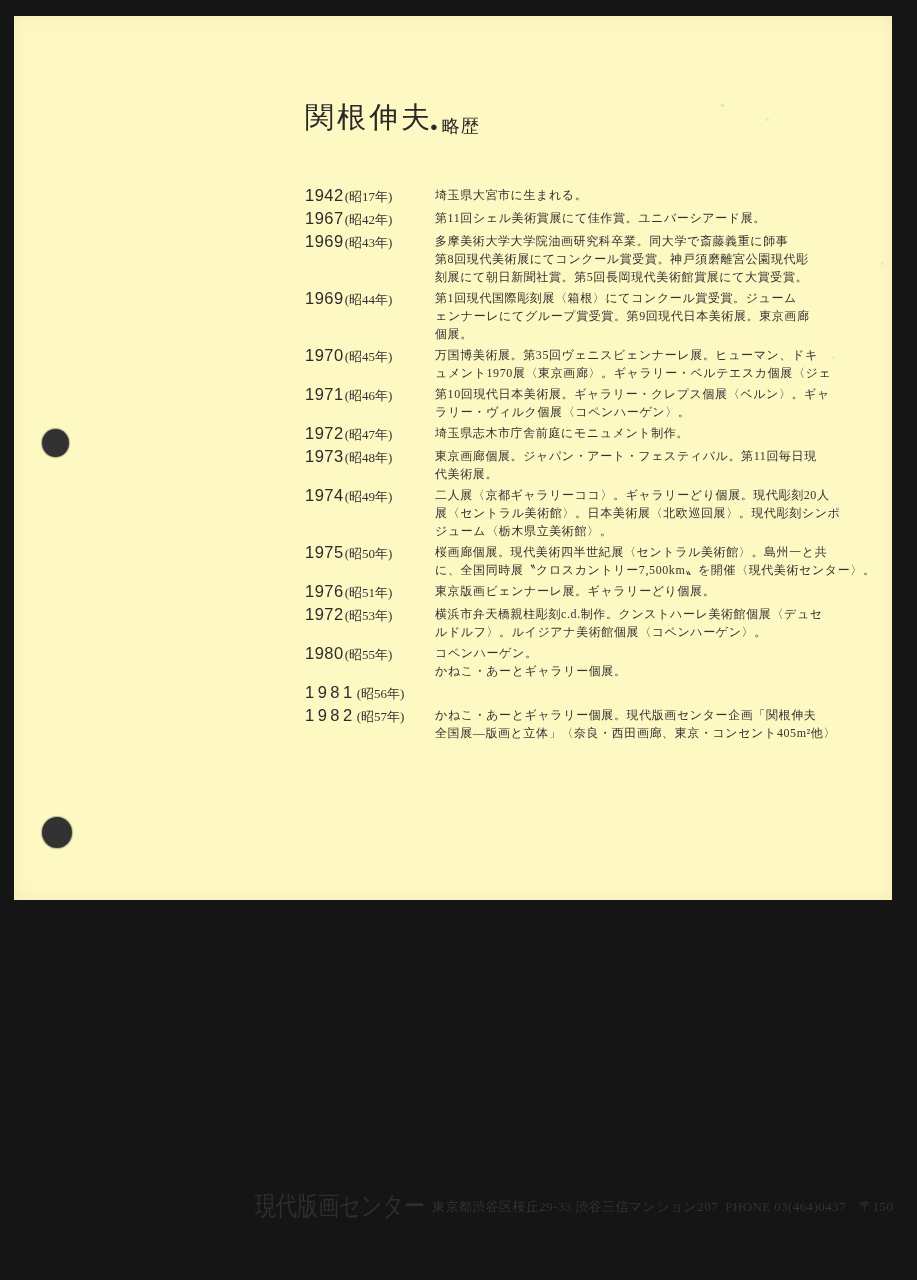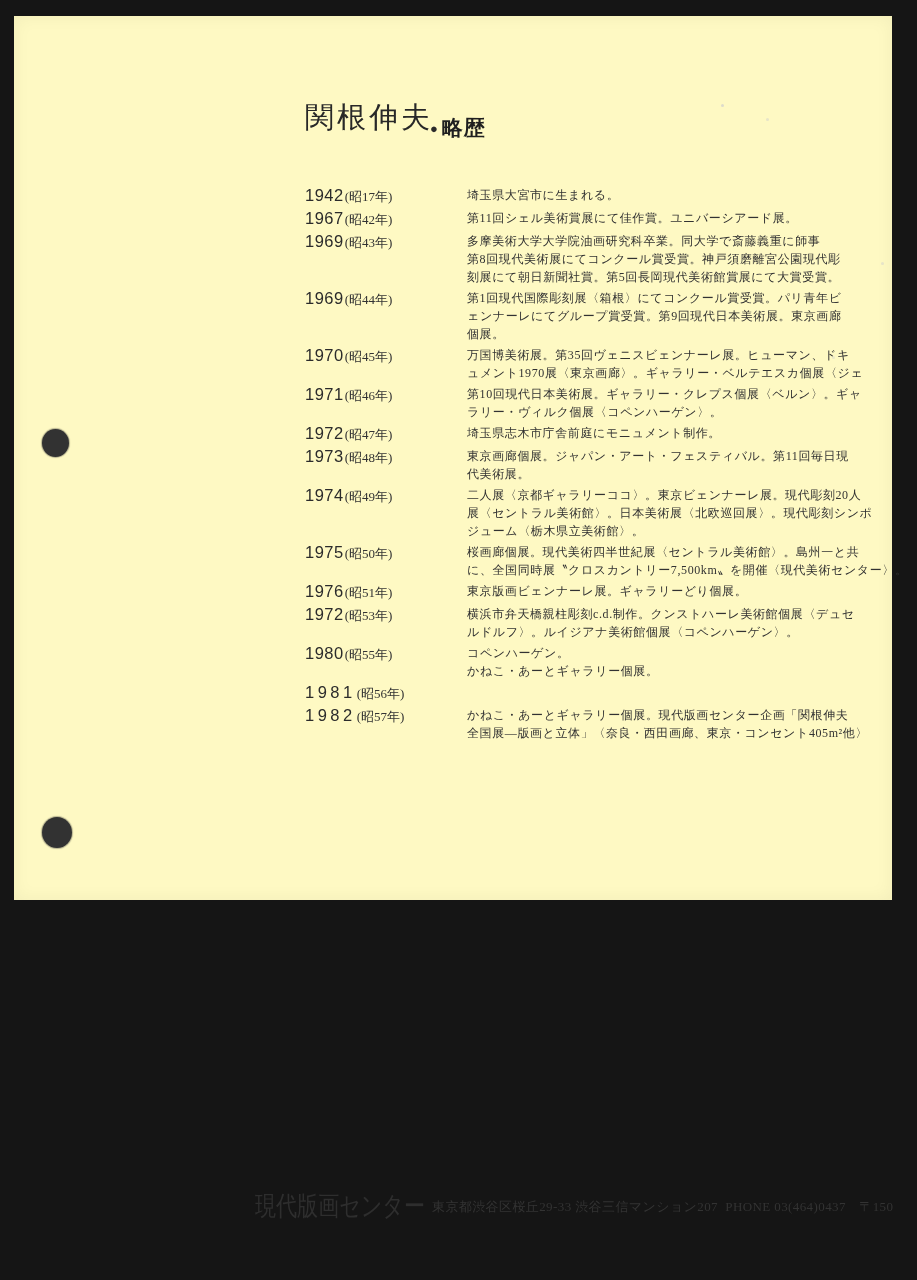--- a/index.html
+++ b/index.html
@@ -26,32 +26,31 @@
   .subtitle{
     position:absolute;left:416px;top:98px;
     display:flex;align-items:center;gap:4px;
     color:#1f1f1f;
   }
   .subtitle .bullet{
     font-size:13px;line-height:13px;color:#2a2a2a;
     font-family:"Liberation Sans","DejaVu Sans",sans-serif;
   }
   .subtitle .sub-label{
-    font-size:21px;font-weight:bold;
+    font-size:18px;font-weight:normal;
     font-family:"Liberation Sans","DejaVu Sans",sans-serif;
     letter-spacing:1px;
   }
   .timeline{
     position:absolute;left:291px;top:170px;
     width:575px;
   }
   .row{
     display:flex;
     margin-bottom:3px;
-    gap:32px;
   }
   .ycell{
     width:130px;
     flex:0 0 130px;
     line-height:18px;
     white-space:nowrap;
   }
   .year{
     font-family:"Liberation Sans","DejaVu Sans",sans-serif;
     font-size:16.5px;
@@ -134,21 +133,21 @@
         <div class="ycell"><span class="year">1969</span><span class="era">(昭43年)</span></div>
         <div class="desc">
           <div class="line">多摩美術大学大学院油画研究科卒業。同大学で斎藤義重に師事</div>
           <div class="line">第8回現代美術展にてコンクール賞受賞。神戸須磨離宮公園現代彫</div>
           <div class="line">刻展にて朝日新聞社賞。第5回長岡現代美術館賞展にて大賞受賞。</div>
         </div>
       </div>
       <div class="row">
         <div class="ycell"><span class="year">1969</span><span class="era">(昭44年)</span></div>
         <div class="desc">
-          <div class="line">第1回現代国際彫刻展〈箱根〉にてコンクール賞受賞。パリ青年ビ</div>
+          <div class="line">第1回現代国際彫刻展〈箱根〉にてコンクール賞受賞。ジューム</div>
           <div class="line">ェンナーレにてグループ賞受賞。第9回現代日本美術展。東京画廊</div>
           <div class="line">個展。</div>
         </div>
       </div>
       <div class="row">
         <div class="ycell"><span class="year">1970</span><span class="era">(昭45年)</span></div>
         <div class="desc">
           <div class="line">万国博美術展。第35回ヴェニスビェンナーレ展。ヒューマン、ドキ</div>
           <div class="line">ュメント1970展〈東京画廊〉。ギャラリー・ベルテエスカ個展〈ジェ</div>
         </div>
@@ -169,21 +168,21 @@
       <div class="row">
         <div class="ycell"><span class="year">1973</span><span class="era">(昭48年)</span></div>
         <div class="desc">
           <div class="line">東京画廊個展。ジャパン・アート・フェスティバル。第11回毎日現</div>
           <div class="line">代美術展。</div>
         </div>
       </div>
       <div class="row">
         <div class="ycell"><span class="year">1974</span><span class="era">(昭49年)</span></div>
         <div class="desc">
-          <div class="line">二人展〈京都ギャラリーココ〉。東京ビェンナーレ展。現代彫刻20人</div>
+          <div class="line">二人展〈京都ギャラリーココ〉。ギャラリーどり個展。現代彫刻20人</div>
           <div class="line">展〈セントラル美術館〉。日本美術展〈北欧巡回展〉。現代彫刻シンポ</div>
           <div class="line">ジューム〈栃木県立美術館〉。</div>
         </div>
       </div>
       <div class="row">
         <div class="ycell"><span class="year">1975</span><span class="era">(昭50年)</span></div>
         <div class="desc">
           <div class="line">桜画廊個展。現代美術四半世紀展〈セントラル美術館〉。島州一と共</div>
           <div class="line">に、全国同時展〝クロスカントリー7,500km〟を開催〈現代美術センター〉。</div>
         </div>

